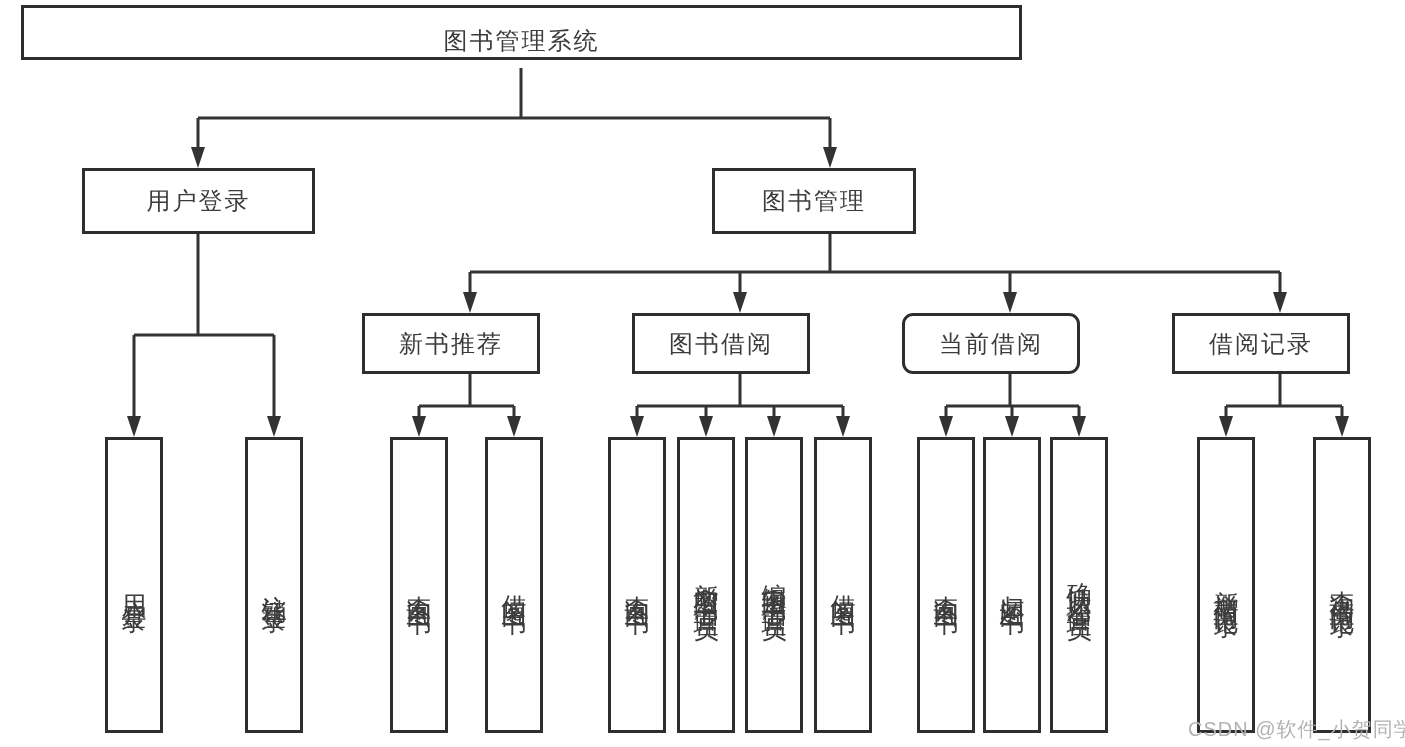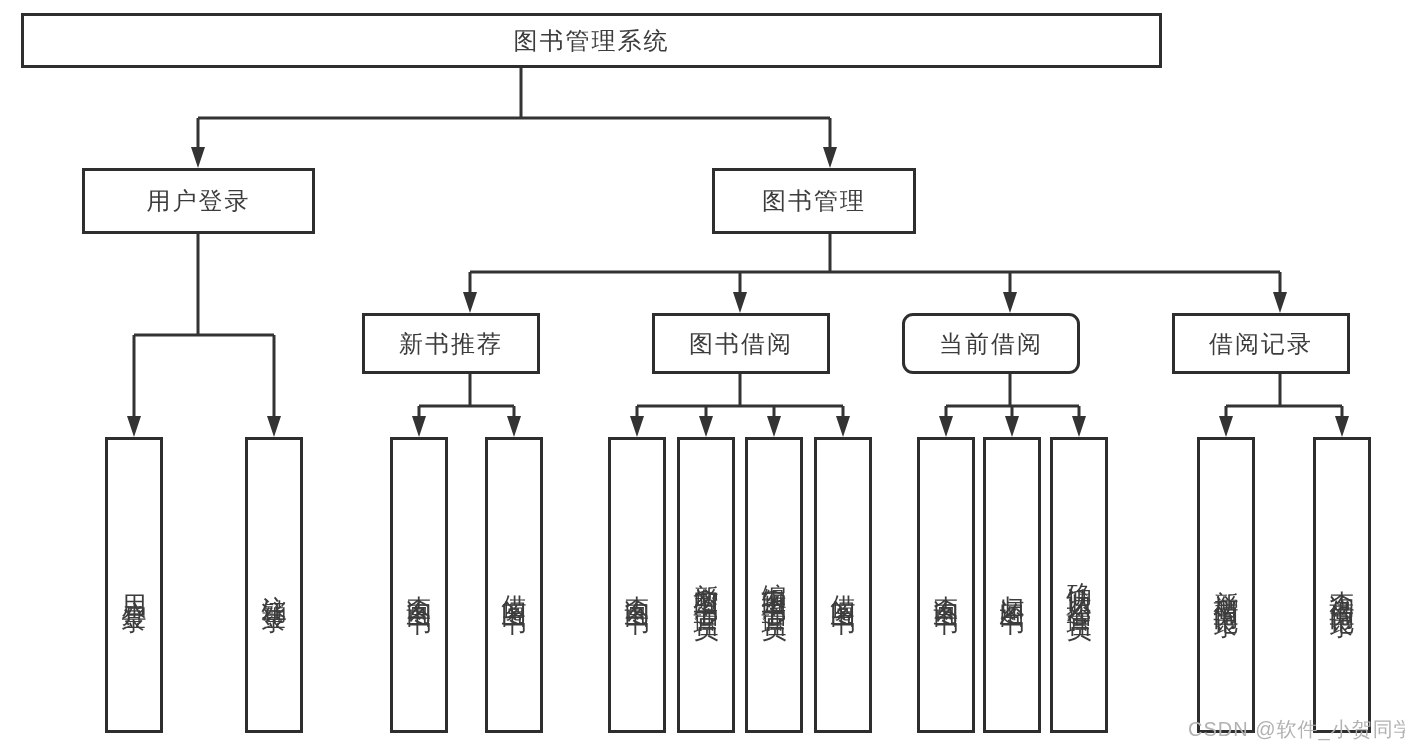--- a/index.html
+++ b/index.html
@@ -22,21 +22,21 @@
     position: absolute;
     box-sizing: border-box;
     background: #ffffff;
     border: 3px solid #2e2e2e;
     display: flex;
     align-items: center;
     justify-content: center;
     z-index: 2;
   }
   .h-node { font-size: 24px; letter-spacing: 2px; }
-  .root-node  { left: 21px;  top: 13px;  width: 1141px; height: 55px; }
+  .root-node  { left: 21px;  top: 5px;  width: 1001px; height: 55px; align-items: flex-end; }
   .lvl2 { top: 168px; height: 66px; }
   .lvl3 { top: 313px; height: 61px; width: 178px; }
   .leaf { top: 437px; height: 296px; width: 58px; }
   .v-text {
     writing-mode: vertical-rl;
     text-orientation: mixed;
     font-size: 25px;
     letter-spacing: 5px;
     line-height: 1;
     white-space: nowrap;
@@ -97,21 +97,21 @@
   <div class="node h-node lvl2" style="left:82px; width:233px;">
     <span>用户登录</span>
   </div>
   <div class="node h-node lvl2" style="left:712px; width:204px;">
     <span>图书管理</span>
   </div>
 
   <div class="node h-node lvl3" style="left:362px;">
     <span>新书推荐</span>
   </div>
-  <div class="node h-node lvl3" style="left:652px;">
+  <div class="node h-node lvl3" style="left:632px;">
     <span>图书借阅</span>
   </div>
   <div class="node h-node lvl3" style="left:902px;border-radius:11px;">
     <span>当前借阅</span>
   </div>
   <div class="node h-node lvl3" style="left:1172px;">
     <span>借阅记录</span>
   </div>
 
   <div class="node leaf" style="left:105px;">

